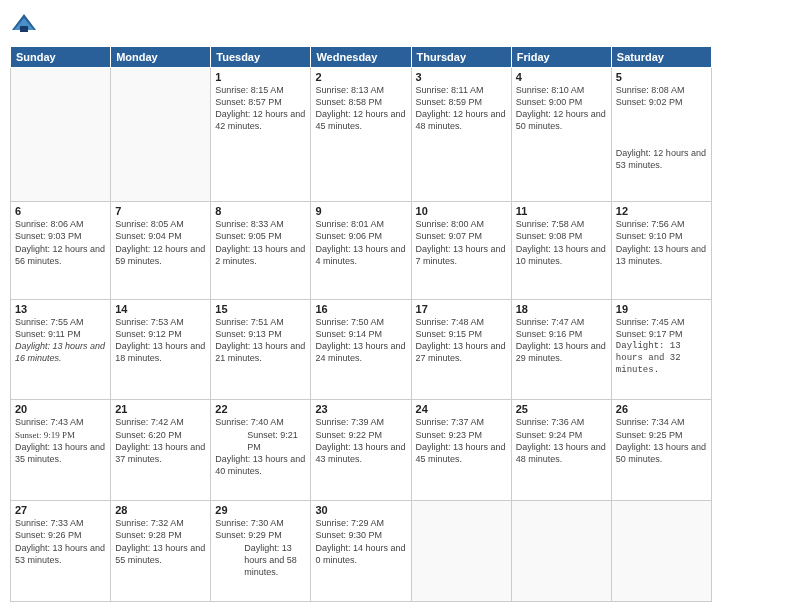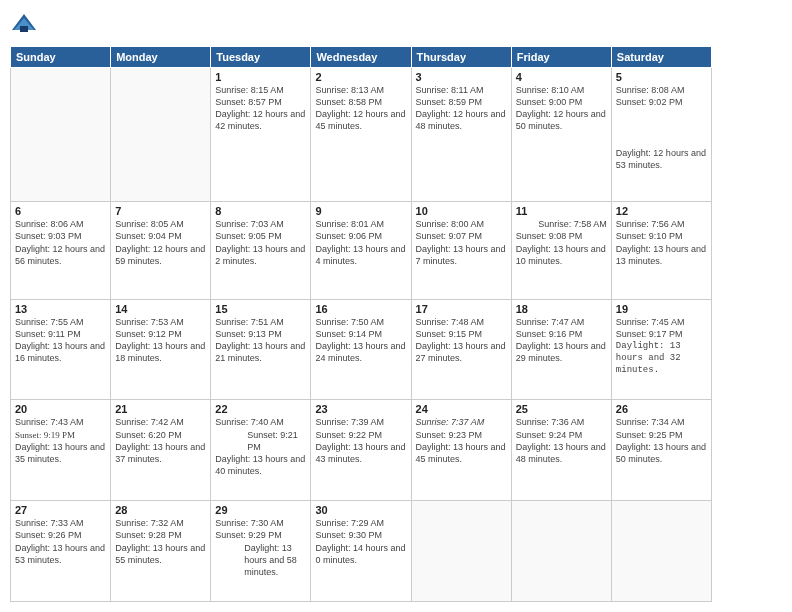--- a/index.html
+++ b/index.html
@@ -182,21 +182,21 @@
             <span class="day-number">7</span>
             <div class="day-info">
               <span style="display: block; line-height: 1.35;">Sunrise: 8:05 AM</span>
               <span style="display: block; line-height: 1.35;">Sunset: 9:04 PM</span>
               <span style="display: block; line-height: 1.35;">Daylight: 12 hours and 59 minutes.</span>
             </div>
           </td>
           <td>
             <span class="day-number">8</span>
             <div class="day-info">
-              <span style="display: block; line-height: 1.35;">Sunrise: 7:03 AM</span>
+              <span style="display: block; line-height: 1.35;">Sunrise: 8:33 AM</span>
               <span style="display: block; line-height: 1.35;">Sunset: 9:05 PM</span>
               <span style="display: block; line-height: 1.35;">Daylight: 13 hours and 2 minutes.</span>
             </div>
           </td>
           <td>
             <span class="day-number">9</span>
             <div class="day-info">
               <span style="display: block; line-height: 1.35;">Sunrise: 8:01 AM</span>
               <span style="display: block; line-height: 1.35;">Sunset: 9:06 PM</span>
               <span style="display: block; line-height: 1.35;">Daylight: 13 hours and 4 minutes.</span>
@@ -206,41 +206,41 @@
             <span class="day-number">10</span>
             <div class="day-info">
               <span style="display: block; line-height: 1.35;">Sunrise: 8:00 AM</span>
               <span style="display: block; line-height: 1.35;">Sunset: 9:07 PM</span>
               <span style="display: block; line-height: 1.35;">Daylight: 13 hours and 7 minutes.</span>
             </div>
           </td>
           <td>
             <span class="day-number">11</span>
             <div class="day-info">
-              <span style="display: block; line-height: 1.35; text-align: right;">Sunrise: 7:58 AM</span>
+              <span style="display: block; line-height: 1.35;">Sunrise: 7:58 AM</span>
               <span style="display: block; line-height: 1.35;">Sunset: 9:08 PM</span>
               <span style="display: block; line-height: 1.35;">Daylight: 13 hours and 10 minutes.</span>
             </div>
           </td>
           <td>
             <span class="day-number">12</span>
             <div class="day-info">
               <span style="display: block; line-height: 1.35;">Sunrise: 7:56 AM</span>
               <span style="display: block; line-height: 1.35;">Sunset: 9:10 PM</span>
               <span style="display: block; line-height: 1.35;">Daylight: 13 hours and 13 minutes.</span>
             </div>
           </td>
         </tr>
         <tr class="week-row">
           <td>
             <span class="day-number">13</span>
             <div class="day-info">
               <span style="display: block; line-height: 1.35;">Sunrise: 7:55 AM</span>
               <span style="display: block; line-height: 1.35;">Sunset: 9:11 PM</span>
-              <span style="display: block; line-height: 1.35;">Daylight: 13 hours and 16 minutes.</span>
+              <span style="display: block; line-height: 1.35; font-style: italic;">Daylight: 13 hours and 16 minutes.</span>
             </div>
           </td>
           <td>
             <span class="day-number">14</span>
             <div class="day-info">
               <span style="display: block; line-height: 1.35;">Sunrise: 7:53 AM</span>
               <span style="display: block; line-height: 1.35;">Sunset: 9:12 PM</span>
               <span style="display: block; line-height: 1.35;">Daylight: 13 hours and 18 minutes.</span>
             </div>
           </td>
@@ -314,21 +314,21 @@
             <span class="day-number">23</span>
             <div class="day-info">
               <span style="display: block; line-height: 1.35;">Sunrise: 7:39 AM</span>
               <span style="display: block; line-height: 1.35;">Sunset: 9:22 PM</span>
               <span style="display: block; line-height: 1.35;">Daylight: 13 hours and 43 minutes.</span>
             </div>
           </td>
           <td>
             <span class="day-number">24</span>
             <div class="day-info">
-              <span style="display: block; line-height: 1.35; font-style: italic;">Sunrise: 7:37 AM</span>
+              <span style="display: block; line-height: 1.35;">Sunrise: 7:37 AM</span>
               <span style="display: block; line-height: 1.35;">Sunset: 9:23 PM</span>
               <span style="display: block; line-height: 1.35;">Daylight: 13 hours and 45 minutes.</span>
             </div>
           </td>
           <td>
             <span class="day-number">25</span>
             <div class="day-info">
               <span style="display: block; line-height: 1.35;">Sunrise: 7:36 AM</span>
               <span style="display: block; line-height: 1.35;">Sunset: 9:24 PM</span>
               <span style="display: block; line-height: 1.35;">Daylight: 13 hours and 48 minutes.</span>

